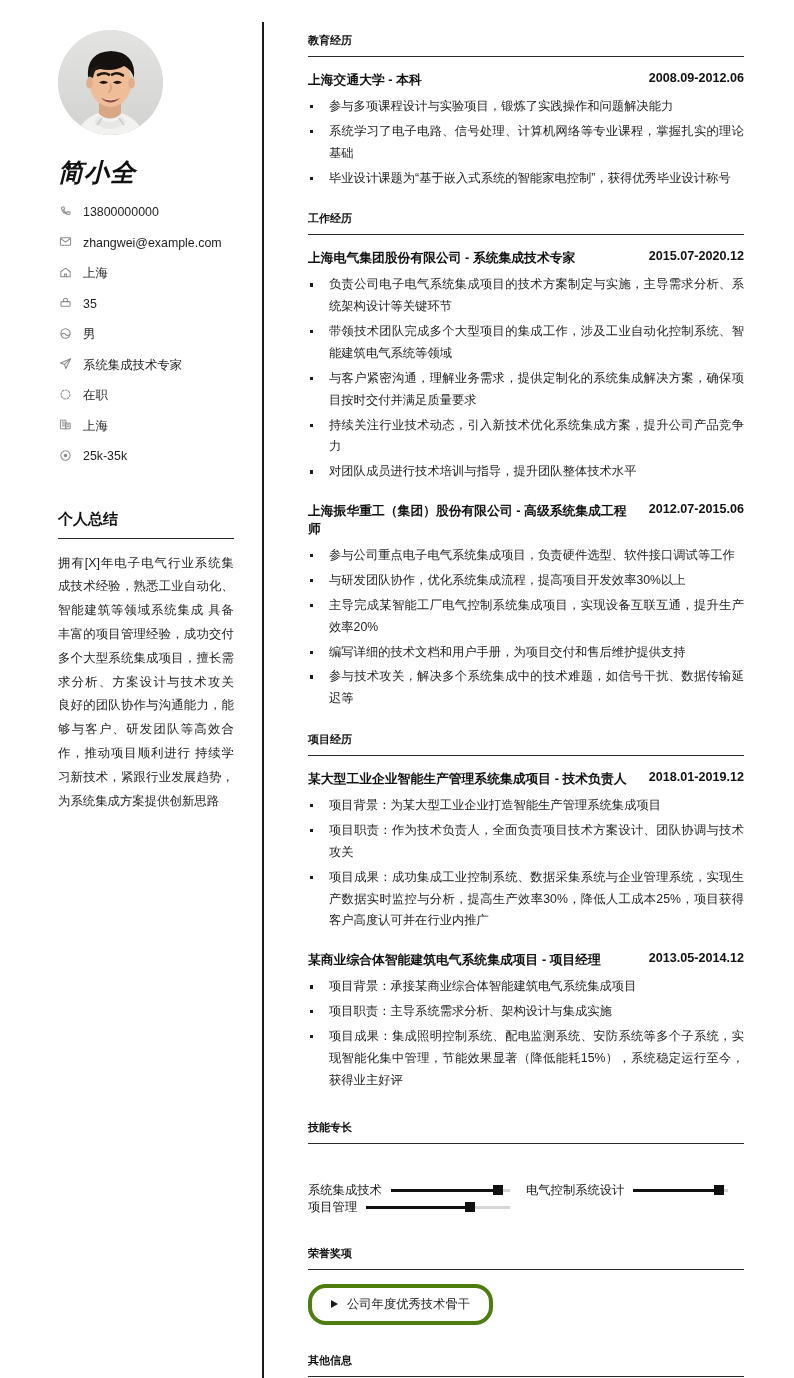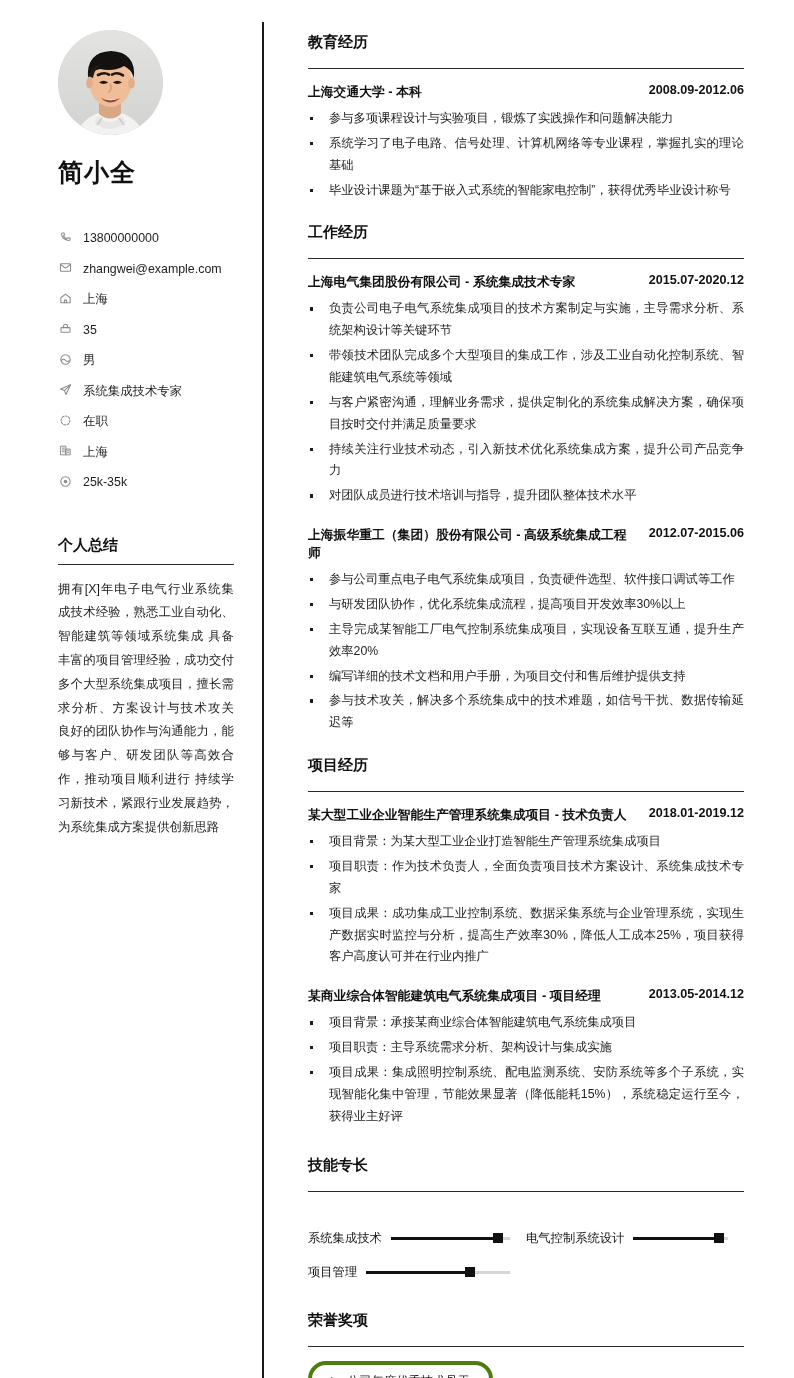--- a/index.html
+++ b/index.html
@@ -46,22 +46,23 @@
     margin-bottom: 22px;
     position: relative;
   }
   .avatar svg { display: block; width: 105px; height: 105px; }
 
   .person-name {
     font-size: 25px;
     font-weight: bold;
     letter-spacing: 1px;
     color: #111;
-    margin-bottom: 36px;
+    margin-bottom: 10px;
     line-height: 1.2;
+    font-style: italic;
   }
 
   .contact-list { list-style: none; }
   .contact-item {
     display: flex;
     align-items: flex-start;
     gap: 11px;
     font-size: 12.4px;
     color: #1d1d1d;
     line-height: 1.3;
@@ -96,24 +97,24 @@
     word-break: break-all;
   }
 
   
   .right-col {
     flex: 1 1 auto;
     padding: 33px 50px 24px 46px;
   }
   .section { margin-bottom: 22px; }
   .section-title {
-    font-size: 15px;
+    font-size: 11px;
     font-weight: bold;
     color: #111;
-    padding-bottom: 16px;
+    padding-bottom: 8px;
     border-bottom: 1.4px solid #2a2a2a;
     margin-bottom: 14px;
   }
 
   .entry { margin-bottom: 15px; }
   .entry:last-child { margin-bottom: 0; }
   .entry-head {
     display: flex;
     justify-content: space-between;
     align-items: flex-start;
@@ -151,21 +152,20 @@
     top: 9px;
     width: 3.4px;
     height: 3.4px;
     background: #1d1d1d;
   }
 
   
   .skills-grid {
     display: flex;
     flex-wrap: wrap;
-    row-gap: 17px;
     margin-top: 38px;
   }
   .skill {
     width: 50%;
     display: flex;
     align-items: center;
     gap: 9px;
     padding-right: 16px;
   }
   .skill-name {
@@ -422,21 +422,21 @@
     <section class="section">
       <h2 class="section-title">项目经历</h2>
 
       <div class="entry">
         <div class="entry-head">
           <span class="entry-title">某大型工业企业智能生产管理系统集成项目 - 技术负责人</span>
           <span class="entry-date">2018.01-2019.12</span>
         </div>
         <ul class="bullets">
           <li>项目背景：为某大型工业企业打造智能生产管理系统集成项目</li>
-          <li>项目职责：作为技术负责人，全面负责项目技术方案设计、系统集成技术专家</li>
+          <li>项目职责：作为技术负责人，全面负责项目技术方案设计、团队协调与技术攻关</li>
           <li>项目成果：成功集成工业控制系统、数据采集系统与企业管理系统，实现生产数据实时监控与分析，提高生产效率30%，降低人工成本25%，项目获得客户高度认可并在行业内推广</li>
         </ul>
       </div>
 
       <div class="entry" style="margin-top:19px;">
         <div class="entry-head">
           <span class="entry-title">某商业综合体智能建筑电气系统集成项目 - 项目经理</span>
           <span class="entry-date">2013.05-2014.12</span>
         </div>
         <ul class="bullets">

